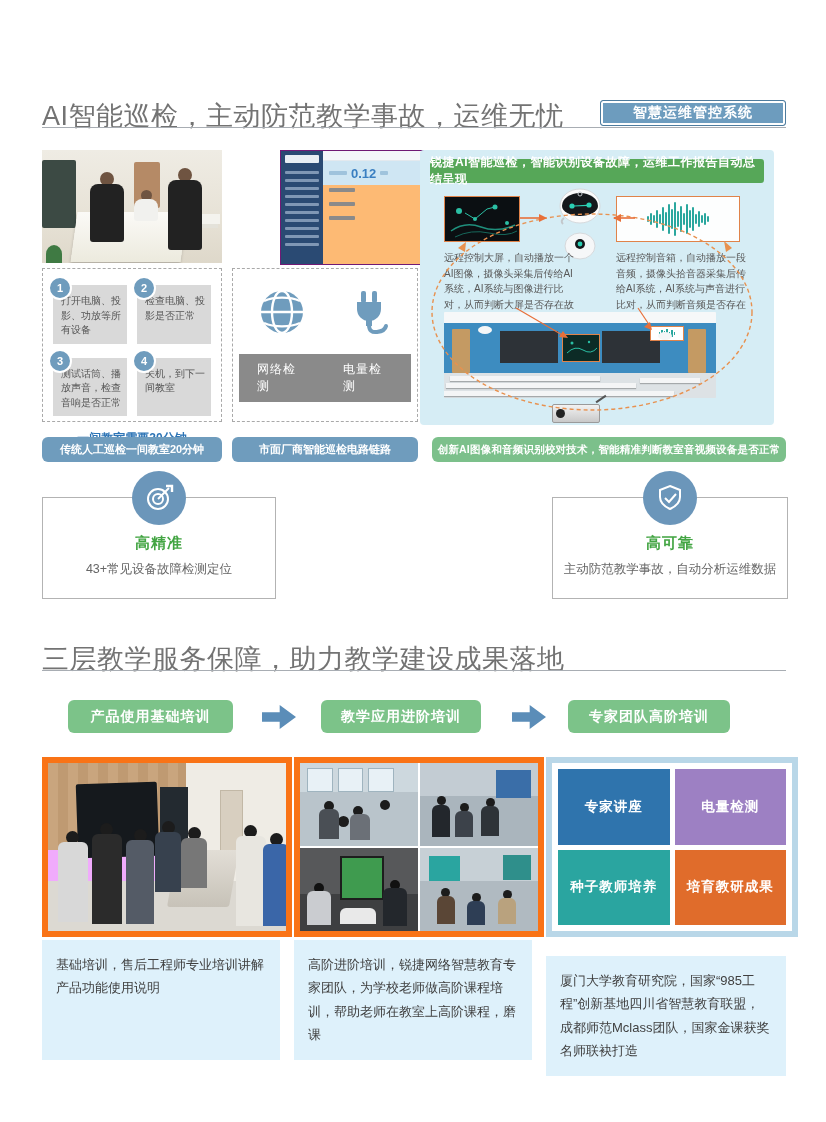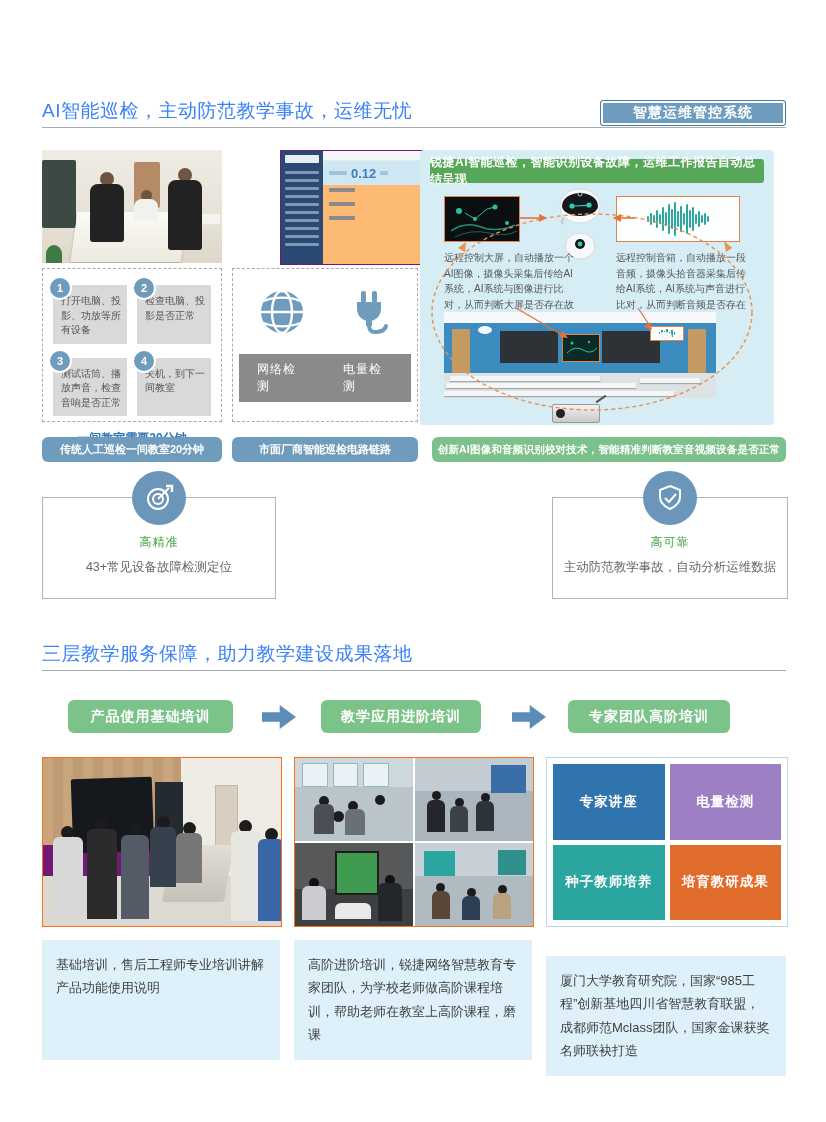--- a/index.html
+++ b/index.html
@@ -1,21 +1,21 @@
 <!DOCTYPE html>
 <html><head>
 <meta charset="utf-8">
 <style>
   html,body{margin:0;padding:0;background:#ffffff;}
   body{font-family:"Liberation Sans","DejaVu Sans",sans-serif;}
   .page{position:relative;width:826px;height:1122px;background:#fff;overflow:hidden;margin:0 auto;}
   .abs{position:absolute;}
 
   
-  .h-title{font-size:19px;color:#3b82f6;letter-spacing:.5px;}
+  .h-title{font-size:27px;color:#737373;letter-spacing:.5px;}
   .hairline{height:1px;background:#a8adb3;}
   .badge{background:#6d9cbe;border:1px solid #4e7c9e;box-shadow:inset 0 0 0 2px #ffffff;
          color:#fff;font-weight:bold;font-size:14px;padding:3px 32px;border-radius:3px;letter-spacing:1px;}
 
   
   .photo-frame{overflow:hidden;background:#e9e4da;}
   
   .p1-wall{position:absolute;inset:0;background:linear-gradient(180deg,#efece4 0%,#e7e2d6 60%,#ded8ca 100%);}
   .p1-screen{position:absolute;left:0;top:10px;width:34px;height:68px;background:#3c4a44;border-radius:2px;}
   .p1-door{position:absolute;left:92px;top:12px;width:26px;height:46px;background:#b58a66;border-radius:2px;}
@@ -85,30 +85,30 @@
 
   
   .banner{height:25px;border-radius:6px;color:#fff;font-weight:bold;display:flex;align-items:center;justify-content:center;}
   .banner.blue{background:#6f9cbd;font-size:11px;}
   .banner.green{background:#7cc08b;font-size:10.5px;letter-spacing:.2px;}
 
   
   .feature{border:1px solid #b3b3b3;background:#fff;height:100px;}
   .feat-icon{position:absolute;left:50%;top:-27px;transform:translateX(-50%);width:54px;height:54px;border-radius:50%;
              background:#6b96ba;display:flex;align-items:center;justify-content:center;}
-  .feat-title{text-align:center;margin-top:36px;font-size:12px;font-weight:normal;color:#43a543;letter-spacing:1px;}
+  .feat-title{text-align:center;margin-top:36px;font-size:15px;font-weight:bold;color:#43a543;letter-spacing:1px;}
   .feat-desc{text-align:center;margin-top:8px;font-size:12.5px;color:#666;}
 
   
   .flow-btn{height:33px;background:#7cc389;border-radius:6px;color:#fff;font-weight:bold;font-size:14px;
             display:flex;align-items:center;justify-content:center;letter-spacing:1px;}
   .flow-arrow{width:34px;height:24px;background:#5b8db8;
               clip-path:polygon(0 30%,52% 30%,52% 0,100% 50%,52% 100%,52% 70%,0 70%);}
 
-  .panel{border:1px solid #f97316;background:#701a75;overflow:hidden;}
+  .panel{border:6px solid #f97316;background:#f0abfc;overflow:hidden;}
   
   .bp1-wood{position:absolute;left:0;top:0;width:58%;height:52%;background:repeating-linear-gradient(90deg,#c9a57e 0 10px,#bf9a72 10px 20px);}
   .bp1-wallr{position:absolute;right:0;top:0;width:42%;height:70%;background:#efece5;}
   .bp1-screen{position:absolute;left:12%;top:12%;width:34%;height:44%;background:#15191d;border-radius:2px;transform:rotate(-2deg);}
   .bp1-screen2{position:absolute;left:47%;top:14%;width:12%;height:36%;background:#232a30;}
   .bp1-door{position:absolute;right:18%;top:16%;width:9%;height:40%;background:#d8cfc0;border:1px solid #c2b8a6;}
   .bp1-pod{position:absolute;right:22%;bottom:14%;width:26%;height:34%;background:linear-gradient(180deg,#e2ded6,#c7c2b8);border-radius:3px;transform:skewX(-10deg);}
   .bp1-floor{position:absolute;left:0;bottom:0;width:100%;height:30%;background:#dcd9d2;}
   .crowd-head{position:absolute;width:13px;height:13px;border-radius:50%;background:#1c1c1c;}
   .crowd-body{position:absolute;border-radius:6px 6px 0 0;}

